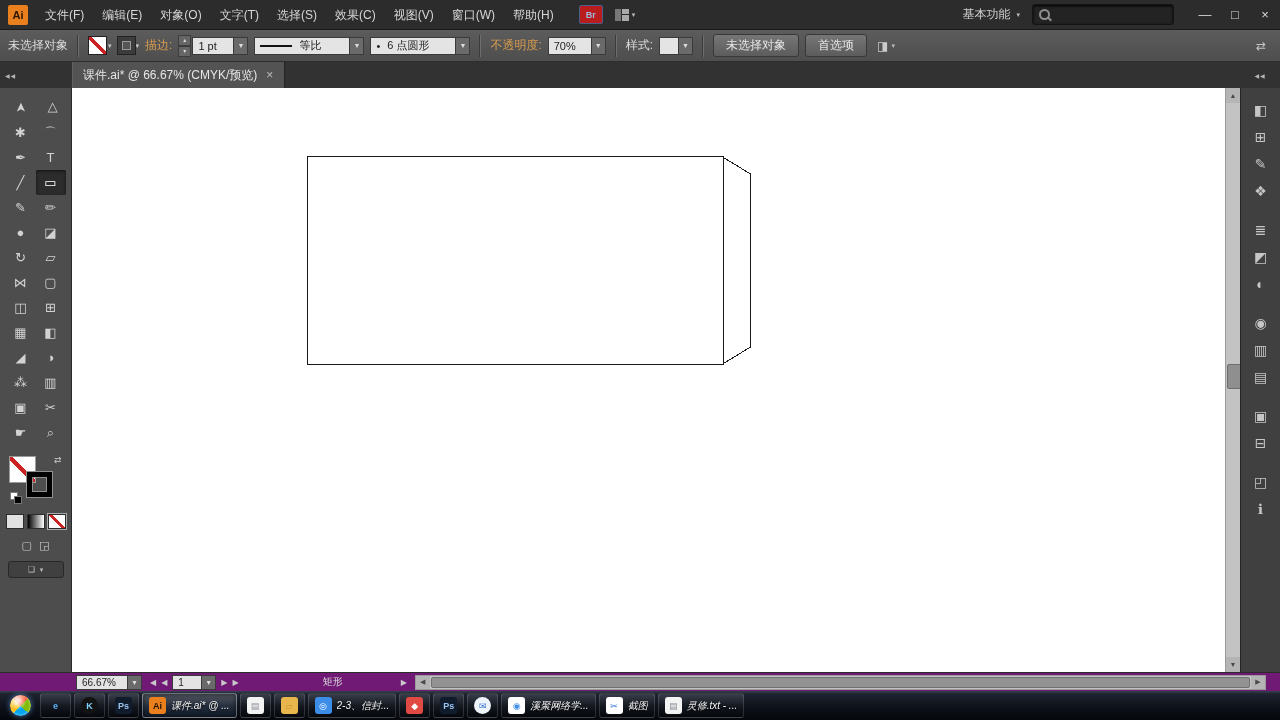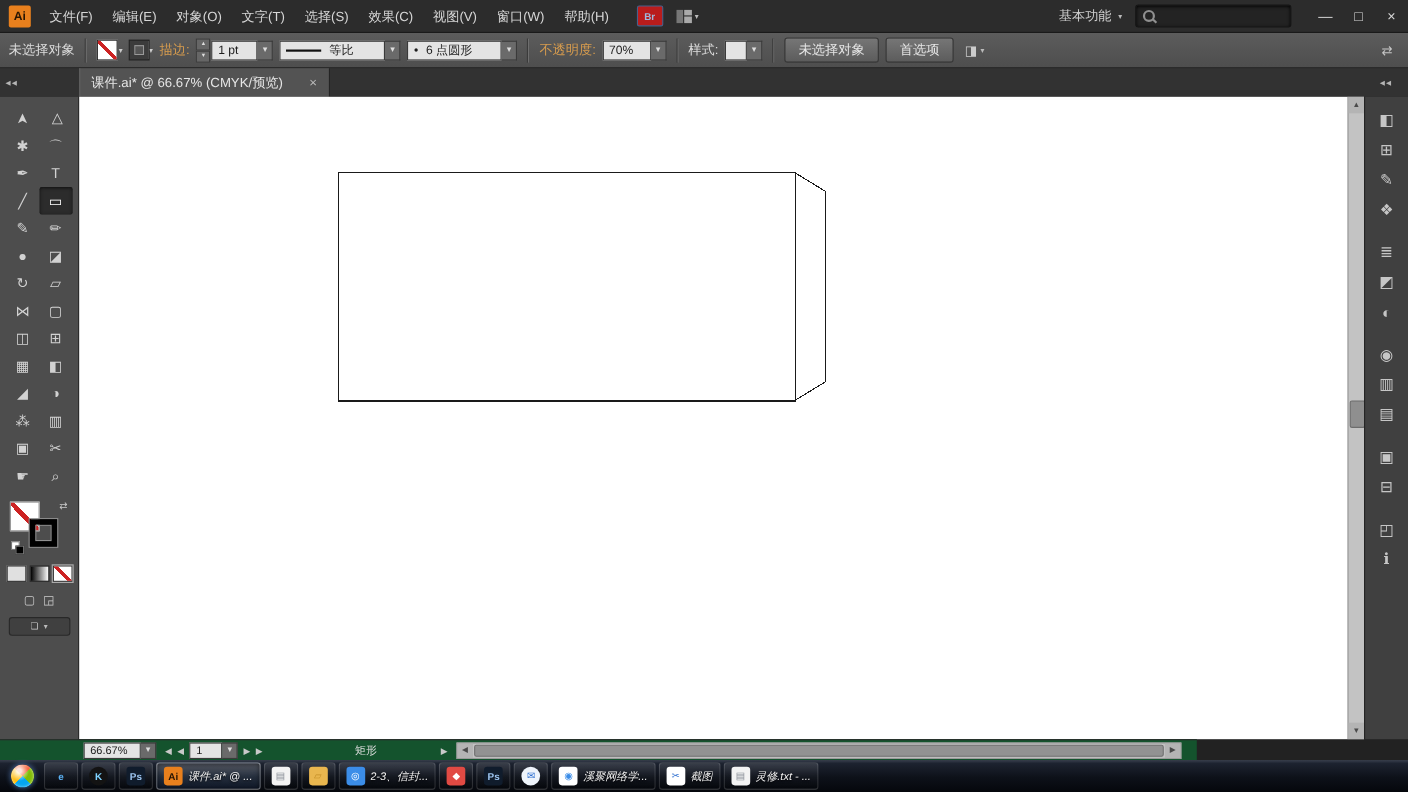--- a/index.html
+++ b/index.html
@@ -59,21 +59,21 @@
     border:1px solid #383838;border-radius:3px;color:#e6e6e6;font-size:12px;
     display:flex;align-items:center;white-space:nowrap;flex:none;}
   .sel-sim{display:flex;align-items:center;gap:3px;color:#ccc;margin-left:4px;}
   .cb-menu{margin-left:auto;color:#c5c5c5;font-size:12px;padding:0 6px;}
 
   
   .tabbar{position:absolute;left:0;top:62px;width:1280px;height:26px;background:#323232;
     display:flex;align-items:stretch;}
   .collapse-l{width:72px;display:flex;align-items:center;padding-left:5px;color:#b5b5b5;
     font-size:6px;letter-spacing:1px;box-sizing:border-box;}
-  .tab{background:#535353;display:flex;align-items:center;gap:24px;padding:0 11px;font-size:12px;
+  .tab{background:#535353;display:flex;align-items:center;gap:9px;padding:0 11px;font-size:12px;
     color:#e6e6e6;border-right:1px solid #242424;box-shadow:inset 1px 0 0 #636363;white-space:nowrap;}
   .tab-close{color:#bdbdbd;font-size:12px;}
   .collapse-r{margin-left:auto;width:40px;display:flex;align-items:center;justify-content:center;
     color:#b5b5b5;font-size:6px;letter-spacing:1px;}
 
   
   .main{position:absolute;left:0;top:88px;width:1280px;height:584px;display:flex;}
   .toolbar{width:72px;flex:none;background:#4d4d4d;border-right:1px solid #292929;box-sizing:border-box;
     display:flex;flex-direction:column;align-items:center;padding-top:7px;}
   .tools{display:grid;grid-template-columns:30px 30px;grid-auto-rows:25px;}
@@ -113,21 +113,21 @@
     border:1px solid #6d6d6d;border-radius:2px;}
 
   .dock{width:40px;flex:none;background:#404040;border-left:1px solid #252525;box-sizing:border-box;
     display:flex;flex-direction:column;align-items:center;padding-top:9px;gap:2px;}
   .dock-icon{width:30px;height:25px;display:flex;align-items:center;justify-content:center;
     color:#c6c6c6;font-size:14px;border-radius:3px;flex:none;}
   .dock-icon:nth-child(5),.dock-icon:nth-child(8),.dock-icon:nth-child(11),.dock-icon:nth-child(13)
     {margin-top:12px;}
 
   
-  .statusbar{position:absolute;left:0;top:672px;width:1088px;height:19px;background:#14532d;
+  .statusbar{position:absolute;left:0;top:672px;width:1280px;height:19px;background:#701a75;
     border-top:1px solid #2b2b2b;box-sizing:border-box;display:flex;align-items:center;
     font-size:11px;color:#d8d8d8;padding-left:76px;padding-right:14px;}
   .statusbar .field{height:15px;font-size:10px;}
   .statusbar .dd{height:15px;}
   .nav{display:flex;align-items:center;gap:5px;margin-left:8px;color:#c9c9c9;font-size:8px;}
   .nav .field{width:30px;}
   .status-text{margin-left:84px;font-size:10px;color:#dedede;white-space:nowrap;}
   .next-arrow{margin-left:58px;color:#c9c9c9;font-size:8px;}
   .hscroll{flex:1;height:15px;background:#c3c3c3;border:1px solid #9a9a9a;box-sizing:border-box;
     margin-left:8px;position:relative;}

